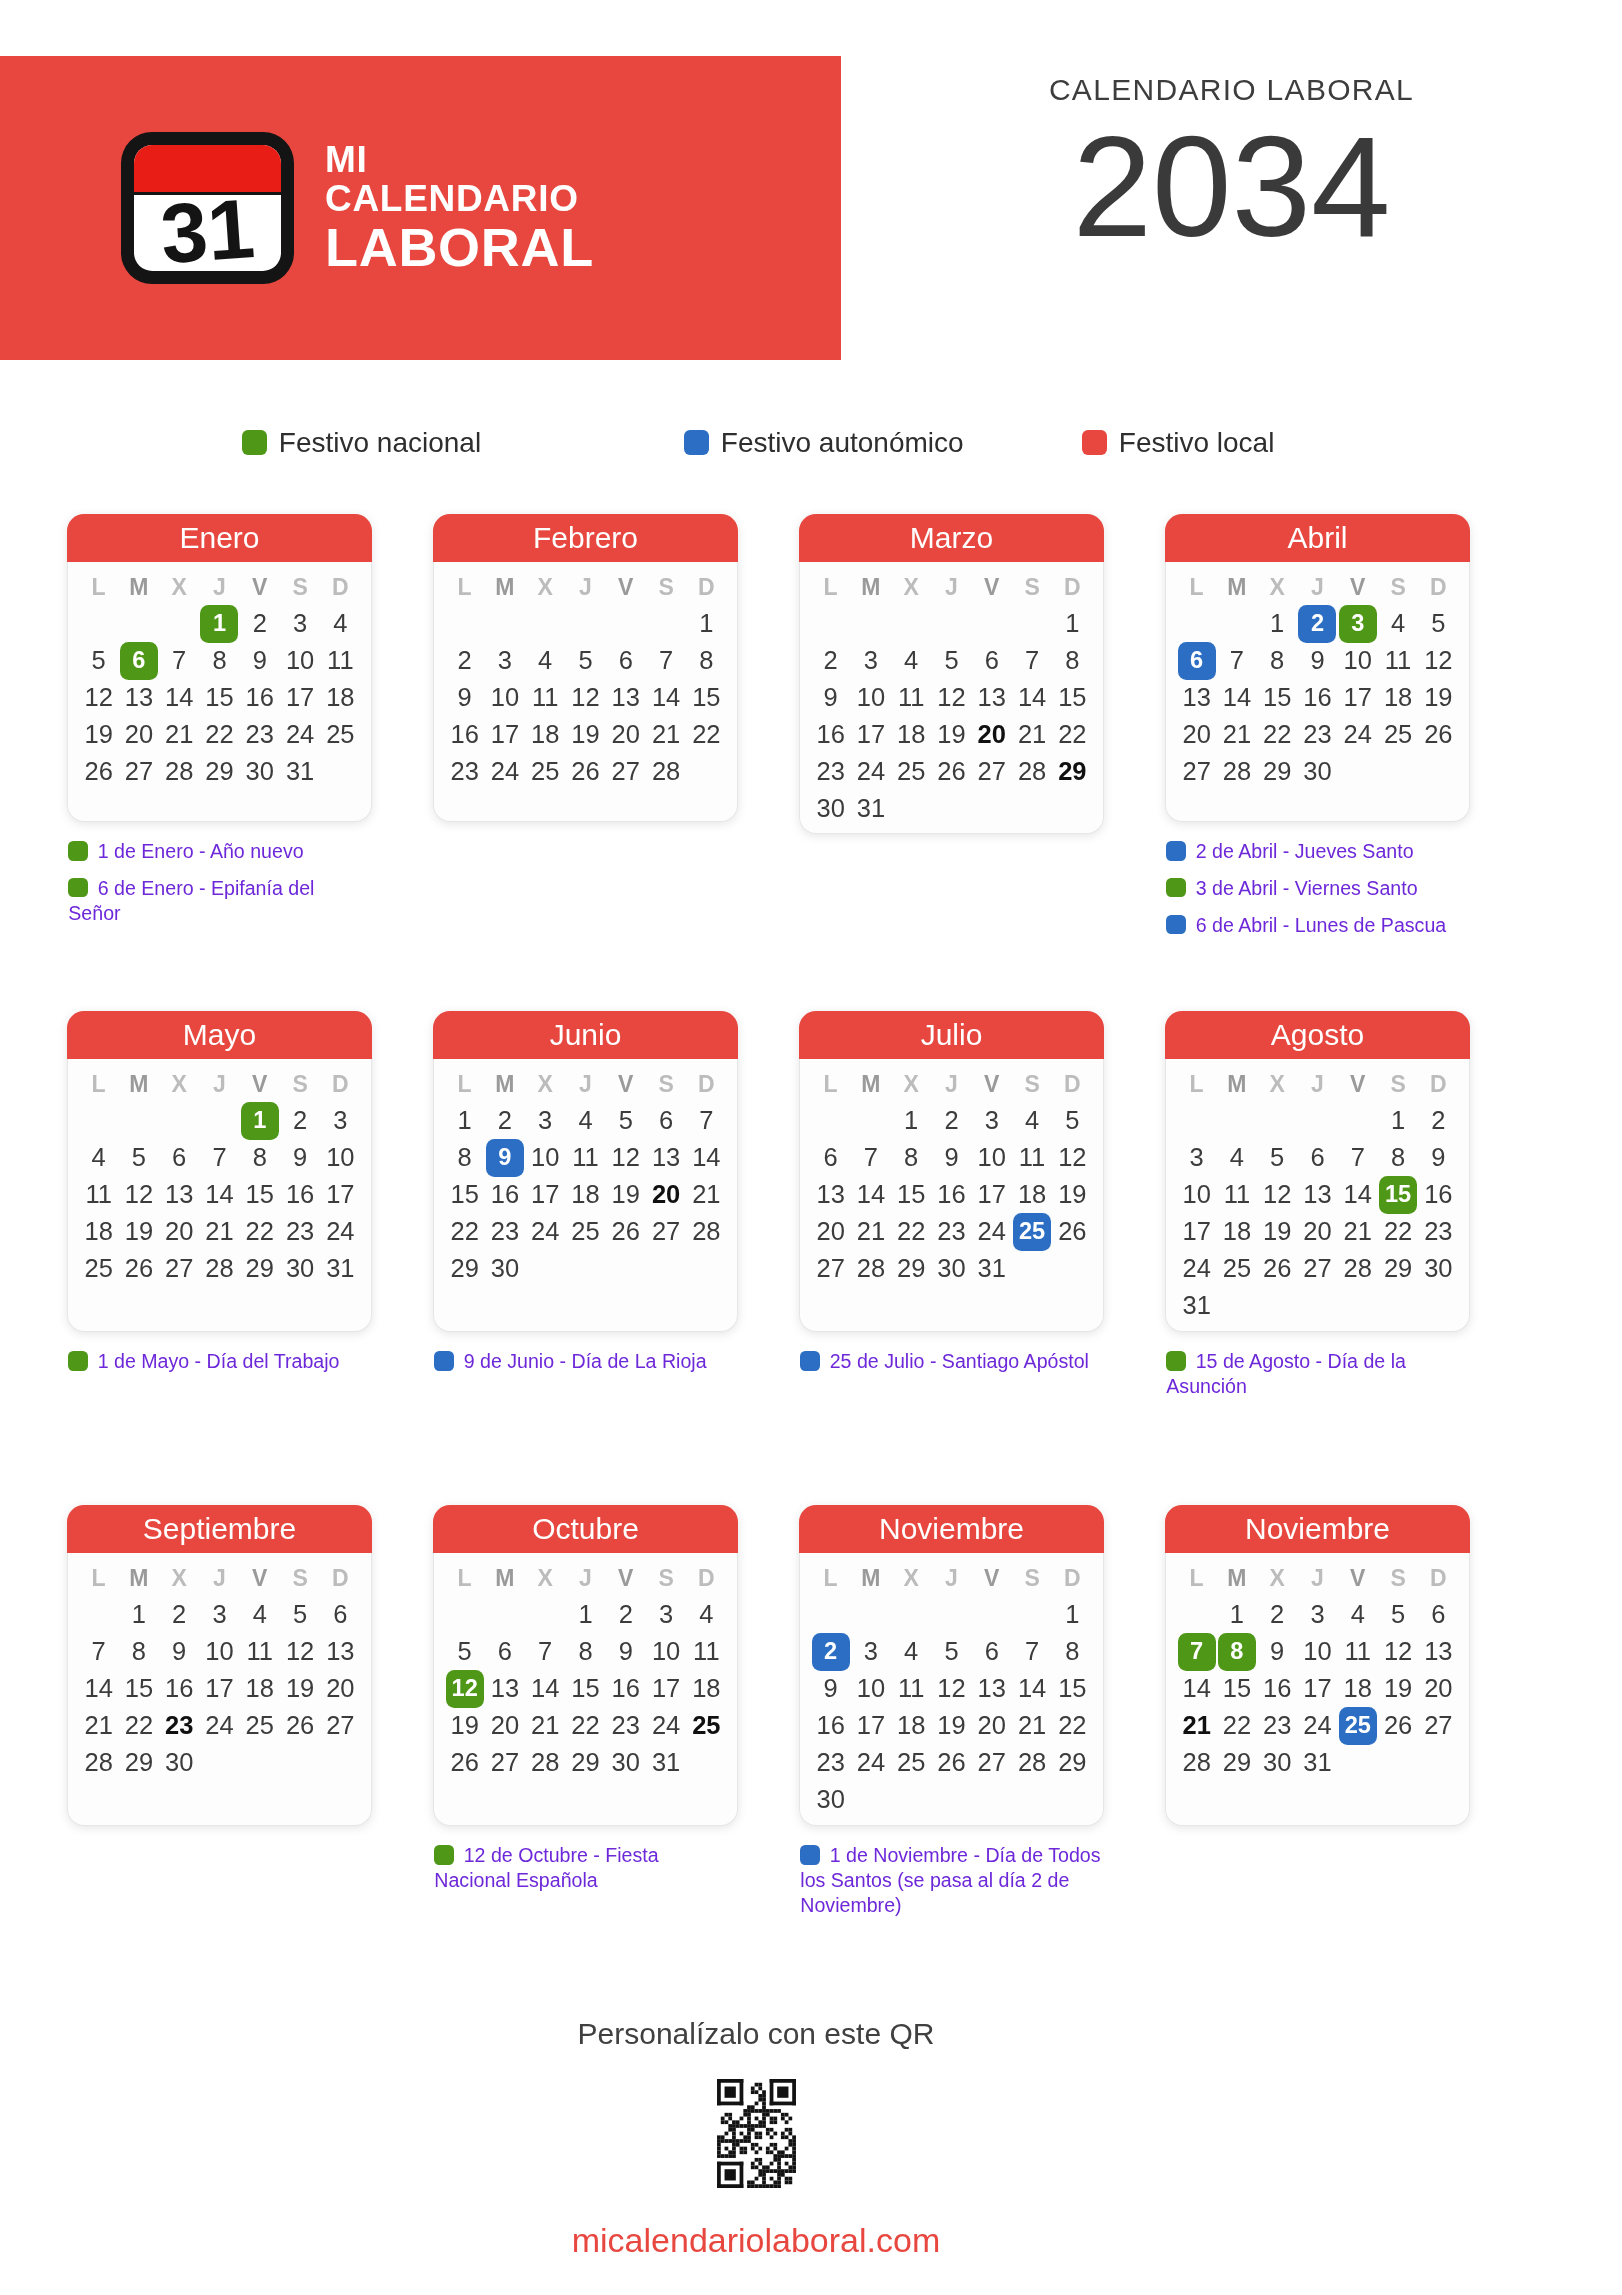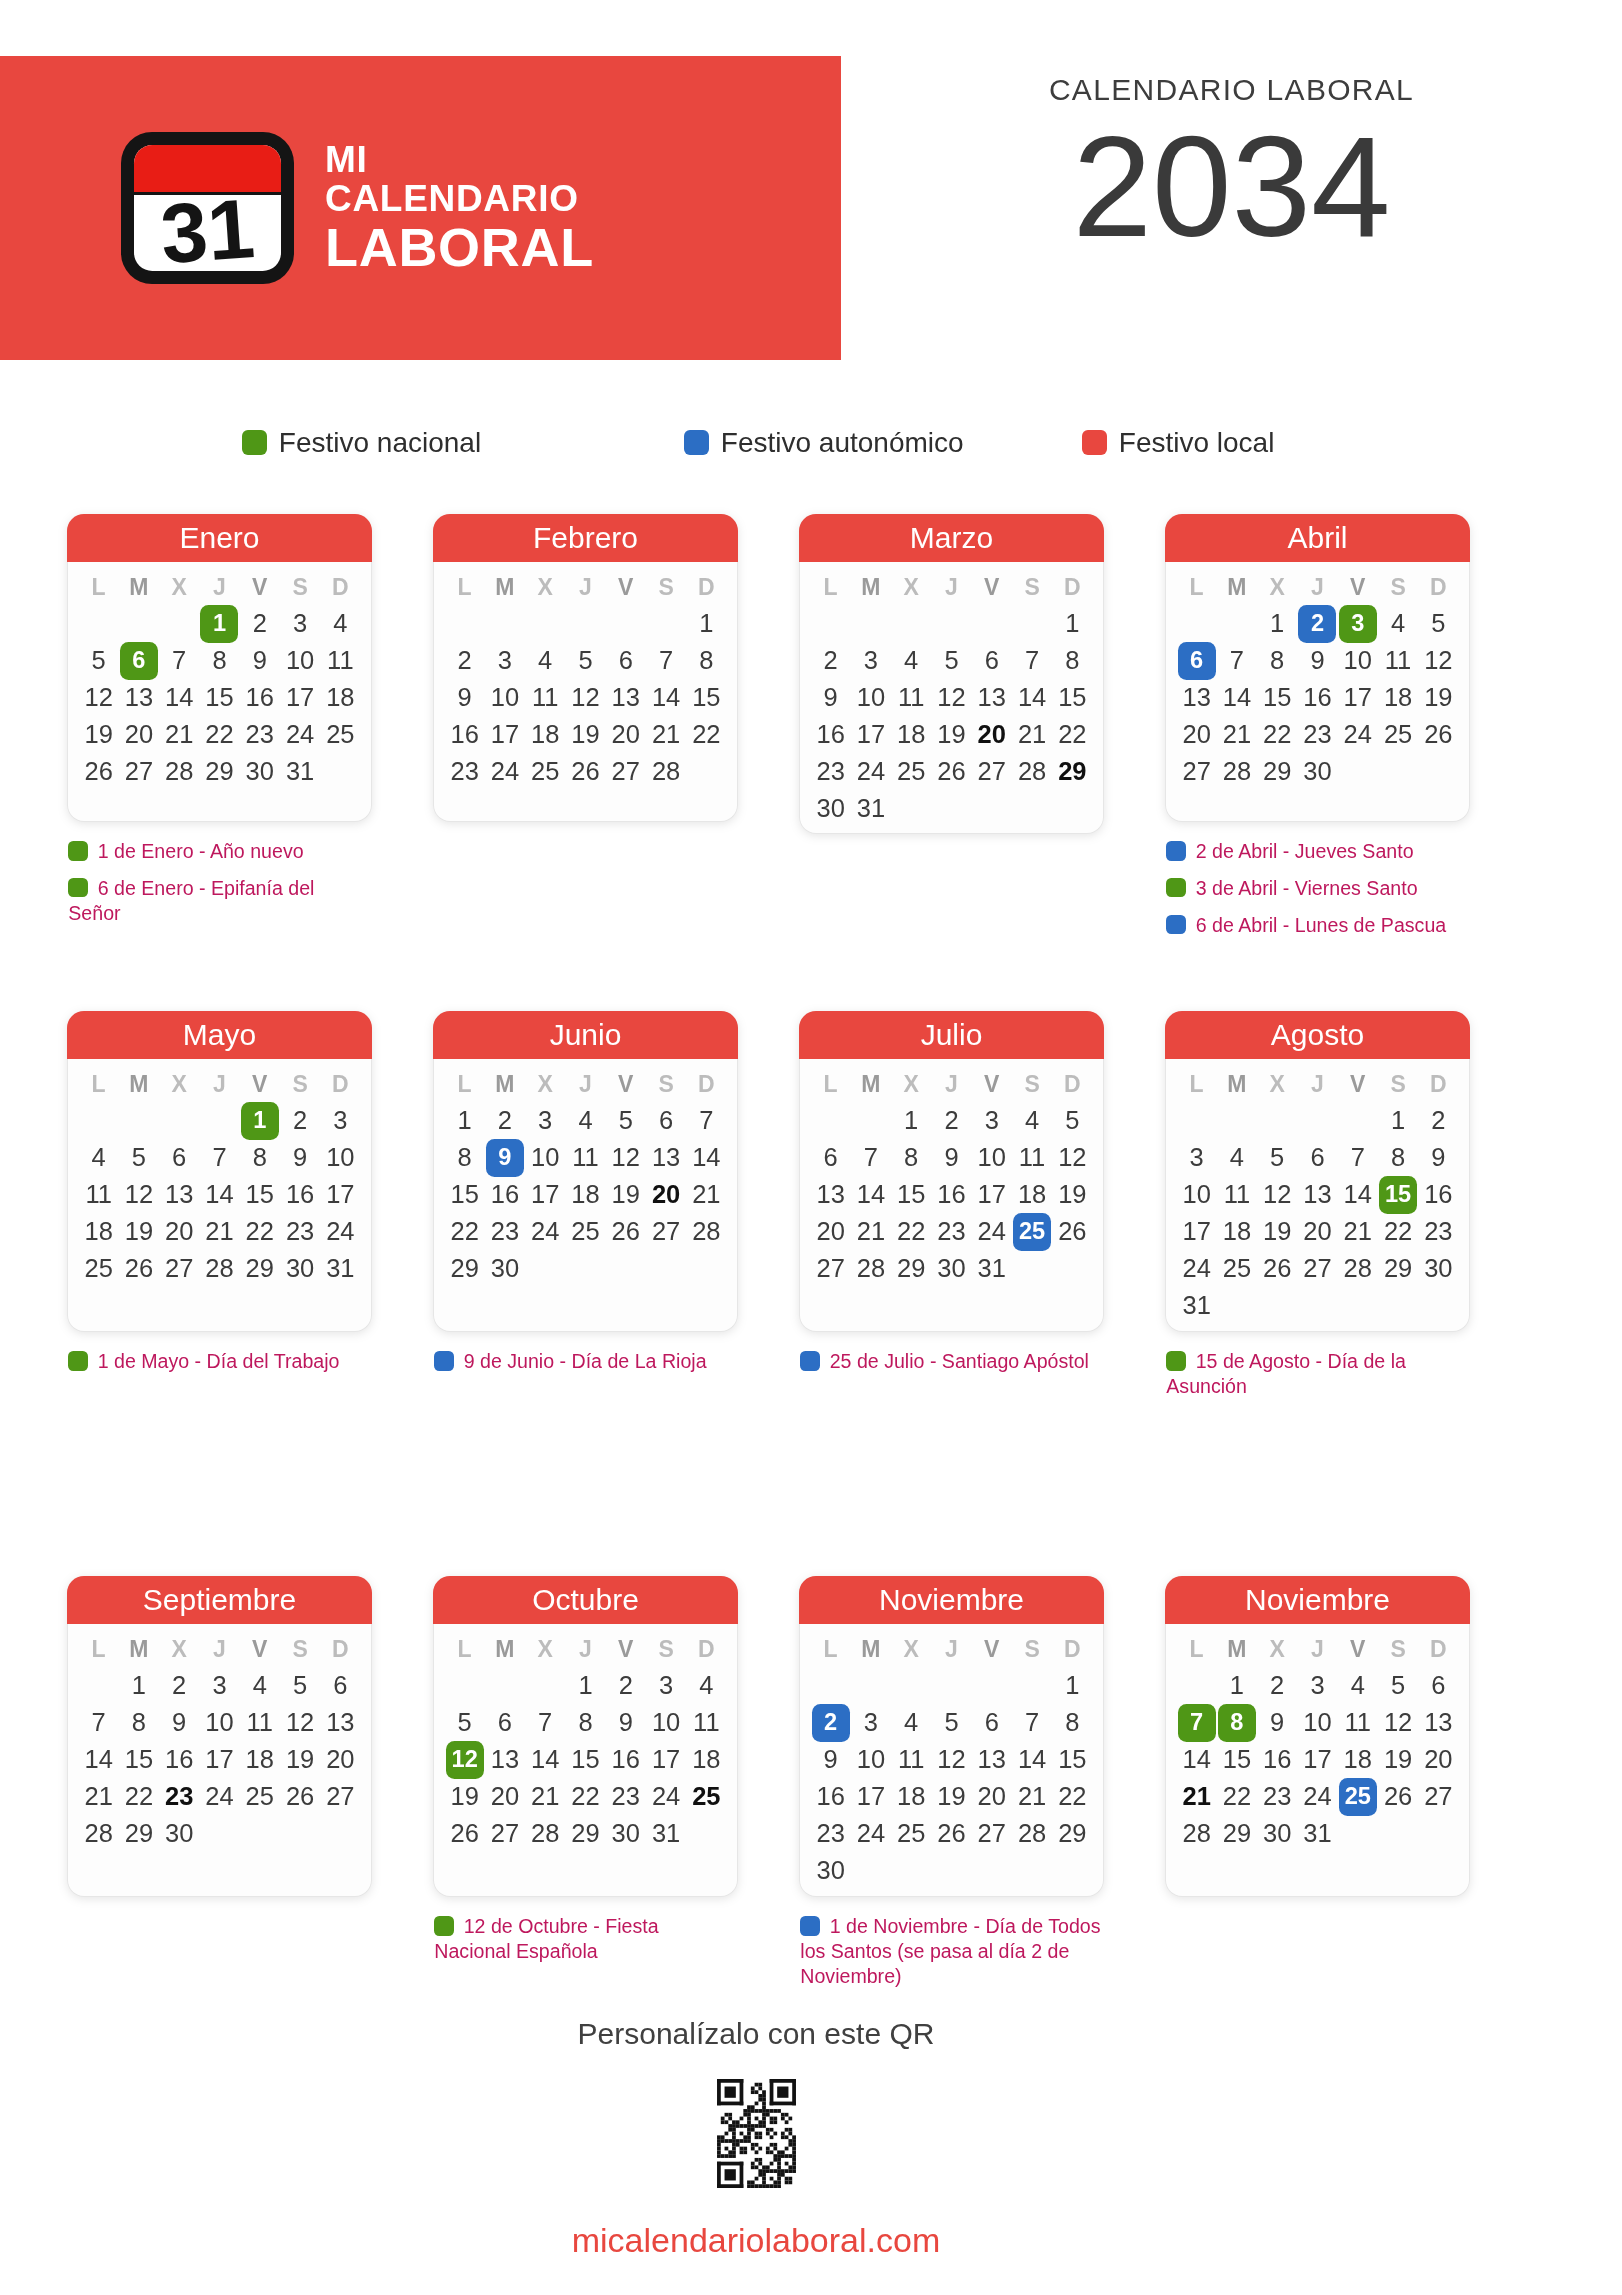--- a/index.html
+++ b/index.html
@@ -32,40 +32,40 @@
 
   
   .legend-item{position:absolute;top:424px;display:flex;align-items:center;gap:11.8px;height:37px;}
   #legend-0{left:242px;} #legend-1{left:638px;margin-left:46px;} #legend-2{left:1082px;}
   .lsq{width:25px;height:25px;border-radius:5.9px;flex:none;}
   .lsq-national{background:var(--c-nat);} .lsq-regional{background:var(--c-aut);} .lsq-local{background:var(--c-loc);}
   .llabel{font-size:28px;color:#2e2e2e;}
 
   
   .month-row{position:absolute;left:67px;width:1476px;display:flex;gap:61px;}
-  #mrow1{top:514px;} #mrow2{top:1011px;} #mrow3{top:1576px;}
+  #mrow1{top:514px;} #mrow2{top:1011px;} #mrow3{top:1505px;}
   .mcol{width:305px;flex:none;}
   .mcard{height:308px;display:flex;flex-direction:column;filter:drop-shadow(0 2.6px 4.6px rgba(0,0,0,0.10));}
   #mrow2 .mcard,#mrow3 .mcard{height:321px;}
   .mhead{height:48px;flex:none;background:var(--c-loc);border-radius:17px 17px 0 0;color:#ffffff;
         font-size:30px;display:flex;align-items:center;justify-content:center;}
   .mbody{flex:1;background:#fdfdfd;border:1.3px solid #e6e6e6;border-top:none;border-radius:0 0 17px 17px;
         padding:7.9px 10.5px 6.5px;box-sizing:border-box;}
   .wrow{display:grid;grid-template-columns:repeat(7,1fr);align-items:center;justify-items:center;height:37px;}
   .wdrow{height:35px;}
   .wd{font-size:23px;font-weight:600;color:#bcbcbc;}
   .wd-strong{color:#9a9a9a;}
   .day{font-size:25.5px;color:#3c3c3c;}
   .day.bold{font-weight:bold;color:#101010;}
   .hl{width:38px;height:38px;border-radius:8.5px;display:flex;align-items:center;justify-content:center;
         color:#ffffff;font-weight:bold;font-size:23.6px;}
   .hl-green{background:var(--c-nat);} .hl-blue{background:var(--c-aut);}
 
   .notes{margin-top:17px;padding-left:1.3px;}
-  .note{font-size:19.6px;line-height:25px;color:#be185d;margin-bottom:11.8px;}
+  .note{font-size:19.6px;line-height:25px;color:#6d28d9;margin-bottom:11.8px;}
   .nsq{display:inline-block;width:19.6px;height:19.6px;border-radius:5.2px;margin-right:9.8px;vertical-align:-2.6px;}
   .nsq-g{background:var(--c-nat);} .nsq-b{background:var(--c-aut);}
 
   
   #bottom{position:absolute;left:0;top:2017px;width:1512px;text-align:center;}
   .qr-caption{font-size:30px;color:#404040;}
   .qr-wrap{margin-top:27.5px;}
   .site{font-size:34px;color:var(--c-loc);margin-top:31px;}
 </style>
 </head>

